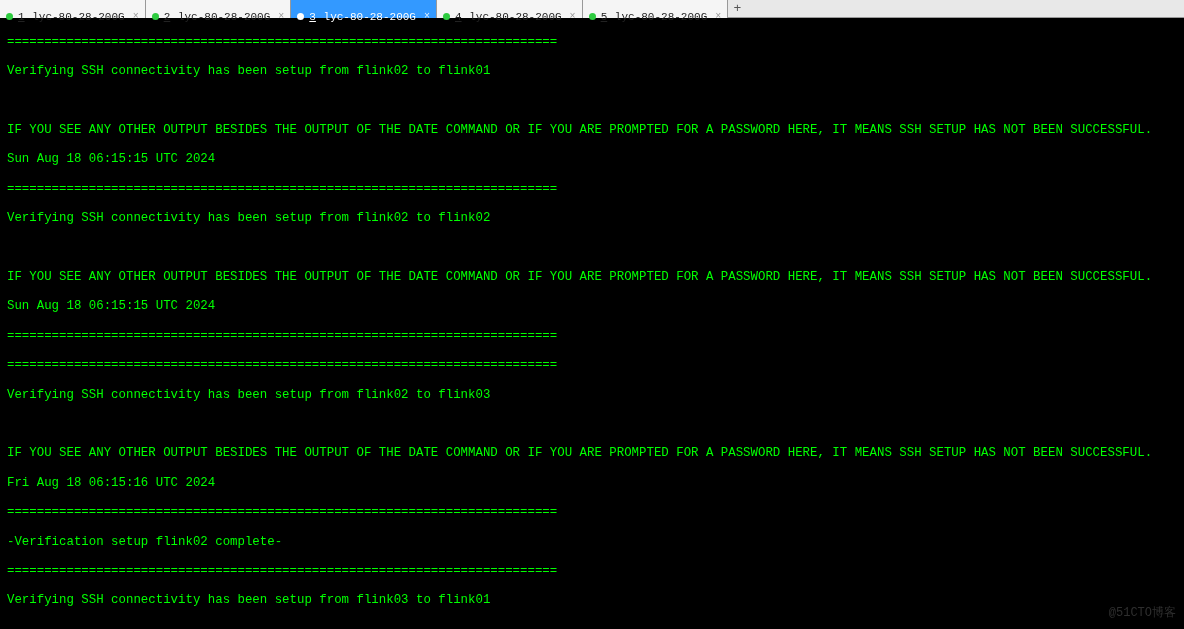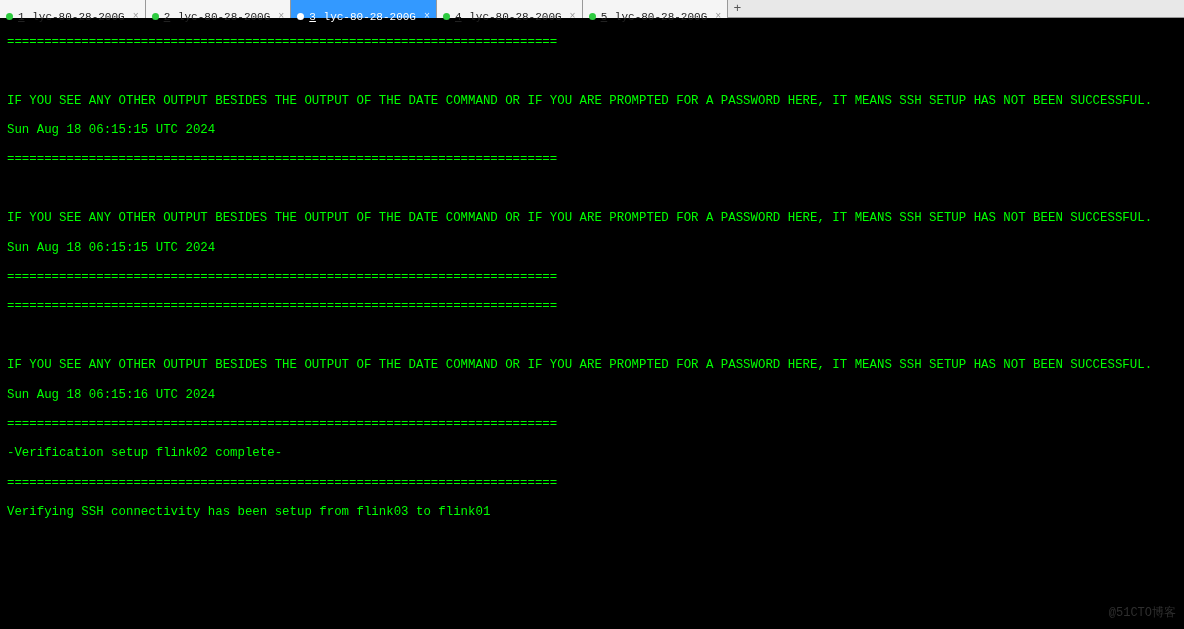--- a/index.html
+++ b/index.html
@@ -46,32 +46,35 @@
       <span class="dot"></span>
       <span><span class="num">5</span> <span>lyc-80-28-200G</span></span>
       <span class="x">×</span>
     </div>
   <div class="tab-add">+</div>
 </div>
 <div class="top-right"></div>
 
 <div class="term">
 <span class="line">==========================================================================</span>
+<span class="line">Verifying SSH connectivity has been setup from flink02 to flink01</span>
 <span class="line"> </span>
 <span class="line">IF YOU SEE ANY OTHER OUTPUT BESIDES THE OUTPUT OF THE DATE COMMAND OR IF YOU ARE PROMPTED FOR A PASSWORD HERE, IT MEANS SSH SETUP HAS NOT BEEN SUCCESSFUL.</span>
 <span class="line">Sun Aug 18 06:15:15 UTC 2024</span>
 <span class="line">==========================================================================</span>
+<span class="line">Verifying SSH connectivity has been setup from flink02 to flink02</span>
 <span class="line"> </span>
 <span class="line">IF YOU SEE ANY OTHER OUTPUT BESIDES THE OUTPUT OF THE DATE COMMAND OR IF YOU ARE PROMPTED FOR A PASSWORD HERE, IT MEANS SSH SETUP HAS NOT BEEN SUCCESSFUL.</span>
 <span class="line">Sun Aug 18 06:15:15 UTC 2024</span>
 <span class="line">==========================================================================</span>
 <span class="line">==========================================================================</span>
+<span class="line">Verifying SSH connectivity has been setup from flink02 to flink03</span>
 <span class="line"> </span>
 <span class="line">IF YOU SEE ANY OTHER OUTPUT BESIDES THE OUTPUT OF THE DATE COMMAND OR IF YOU ARE PROMPTED FOR A PASSWORD HERE, IT MEANS SSH SETUP HAS NOT BEEN SUCCESSFUL.</span>
-<span class="line">Sun Aug 18 06:15:16 UTC 2024</span>
+<span class="line">Fri Aug 18 06:15:16 UTC 2024</span>
 <span class="line">==========================================================================</span>
 <span class="line">-Verification setup flink02 complete-</span>
 <span class="line">==========================================================================</span>
 <span class="line">Verifying SSH connectivity has been setup from flink03 to flink01</span>
 
 
 
 
 
 

